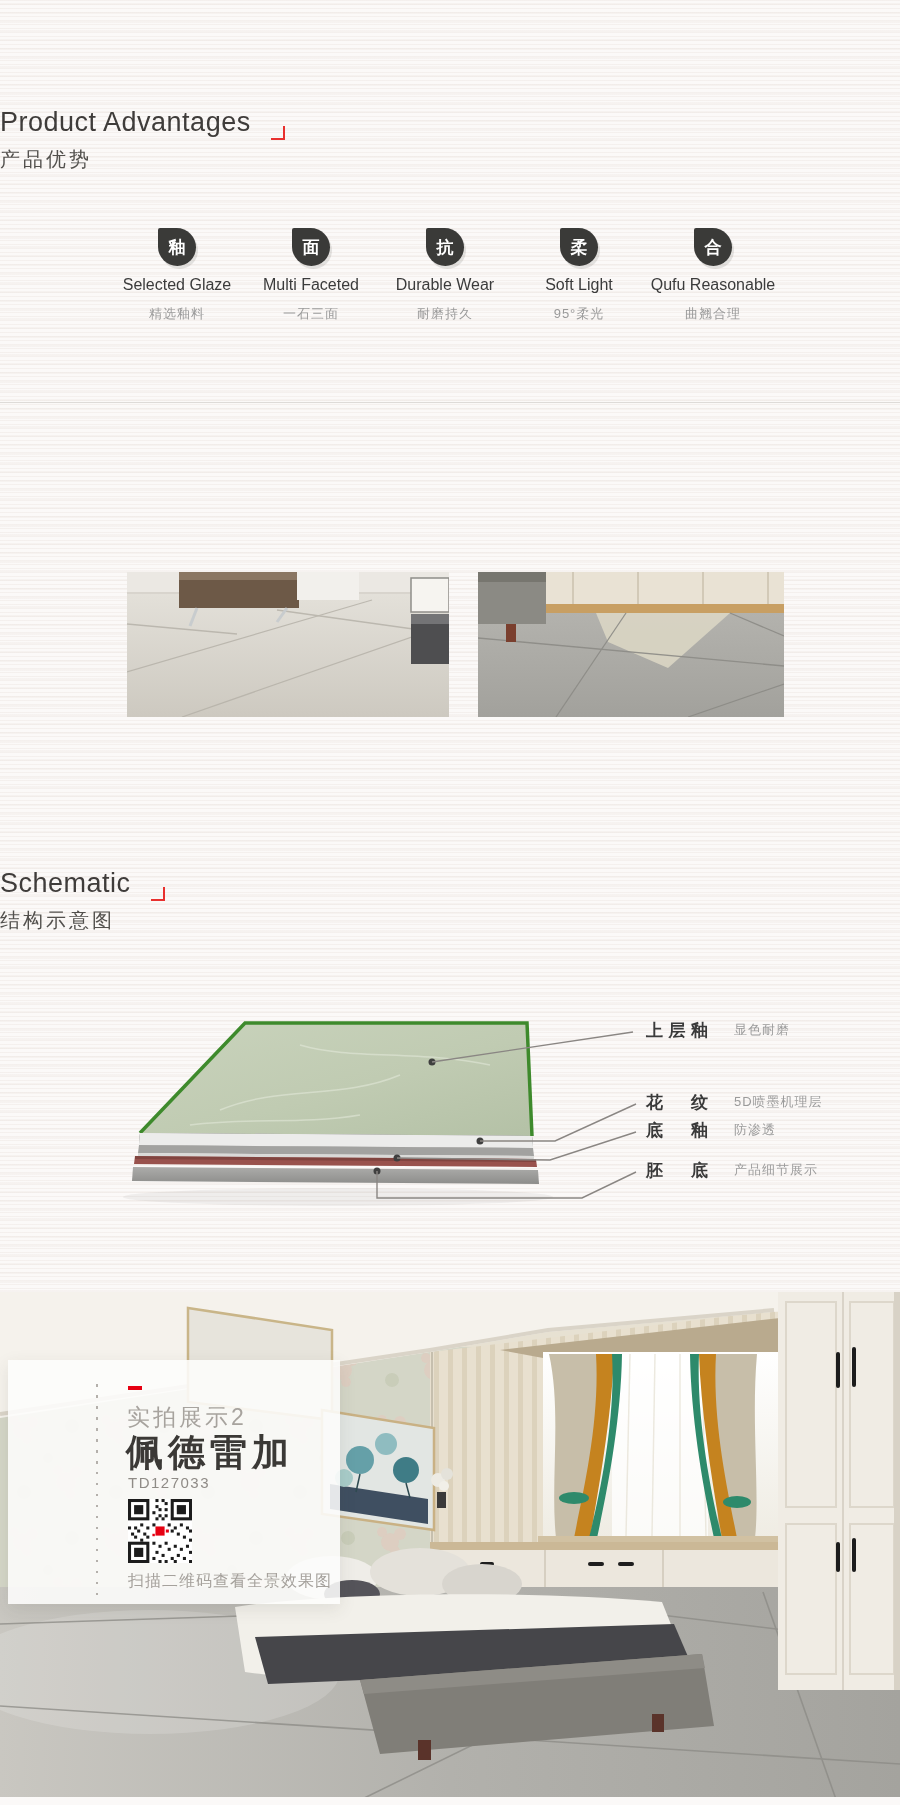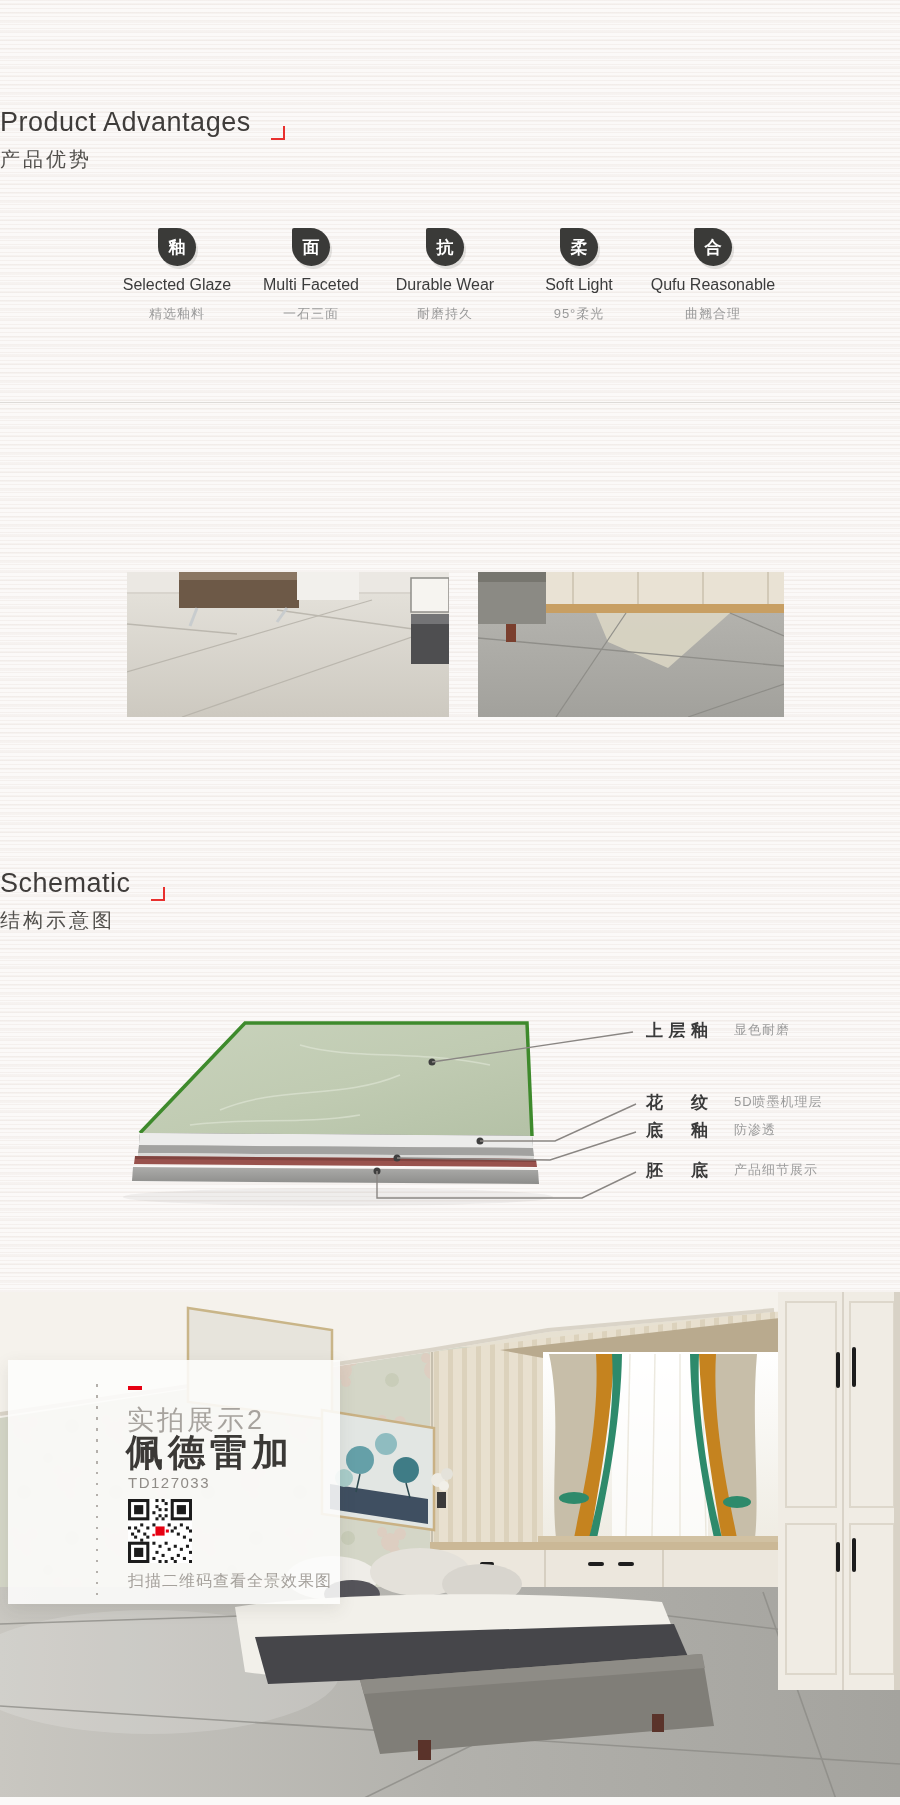--- a/index.html
+++ b/index.html
@@ -43,21 +43,21 @@
   
   .showcase{position:absolute;left:0;top:1292px;width:900px;height:513px;overflow:hidden;}
   .showcase svg{display:block;width:100%;height:100%;}
 
   
   .card{position:absolute;left:8px;top:1360px;width:332px;height:244px;
     background:rgba(253,253,252,.88);box-shadow:0 5px 16px rgba(60,55,50,.10);}
   .tick-strip{position:absolute;left:88px;top:24px;width:2px;height:214px;
     background:repeating-linear-gradient(to bottom,#b4b0ab 0 2.5px,transparent 2.5px 11px);}
   .red-dash{position:absolute;left:120px;top:26px;width:14px;height:4px;background:#e60012;}
-  .card-tag{position:absolute;left:119px;top:42px;font-size:27px;color:#a7a39e;letter-spacing:3px;}
+  .card-tag{position:absolute;left:119px;top:42px;font-size:23px;color:#a7a39e;letter-spacing:3px;}
   .card-name{position:absolute;left:118px;top:68px;font-size:37px;font-weight:bold;color:#3b3936;letter-spacing:5px;}
   .card-model{position:absolute;left:120px;top:114px;font-size:15px;color:#8f8b86;letter-spacing:1.5px;}
   .qr{position:absolute;left:120px;top:139px;width:64px;height:64px;background:#fff;}
   .card-caption{position:absolute;left:120px;top:211px;font-size:16px;color:#a5a19c;letter-spacing:1px;}
 </style>
 </head>
 <body>
 
 <div class="page">
 

